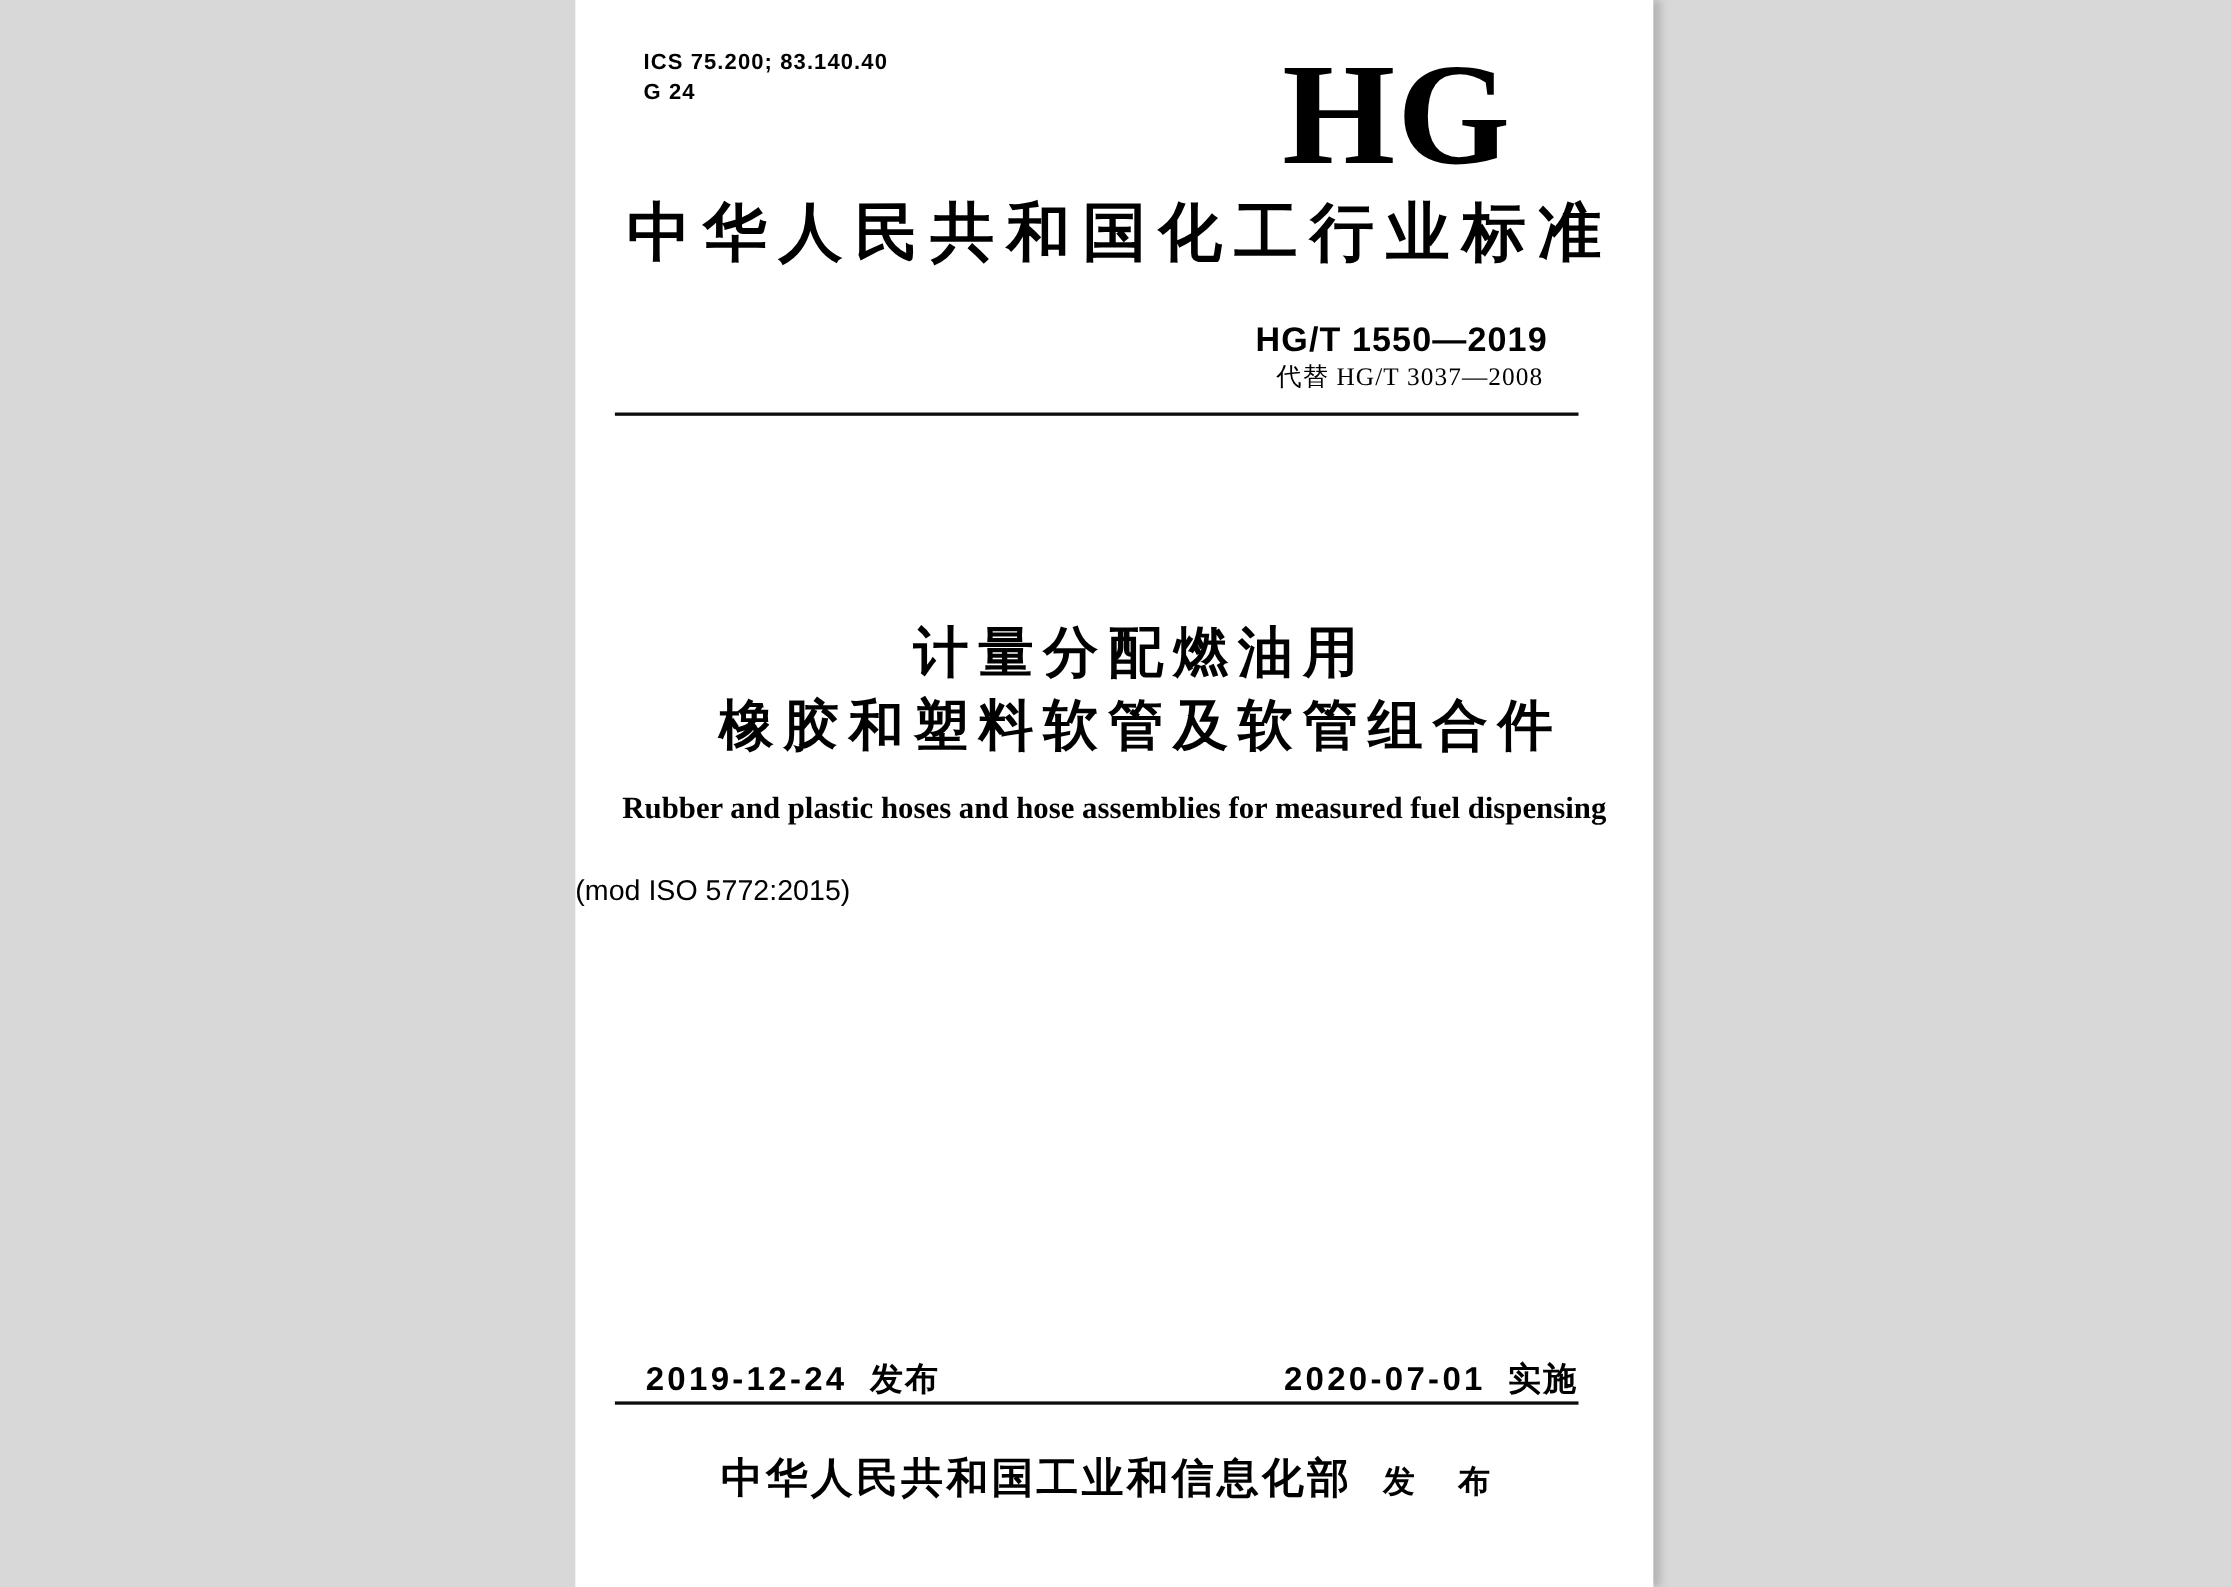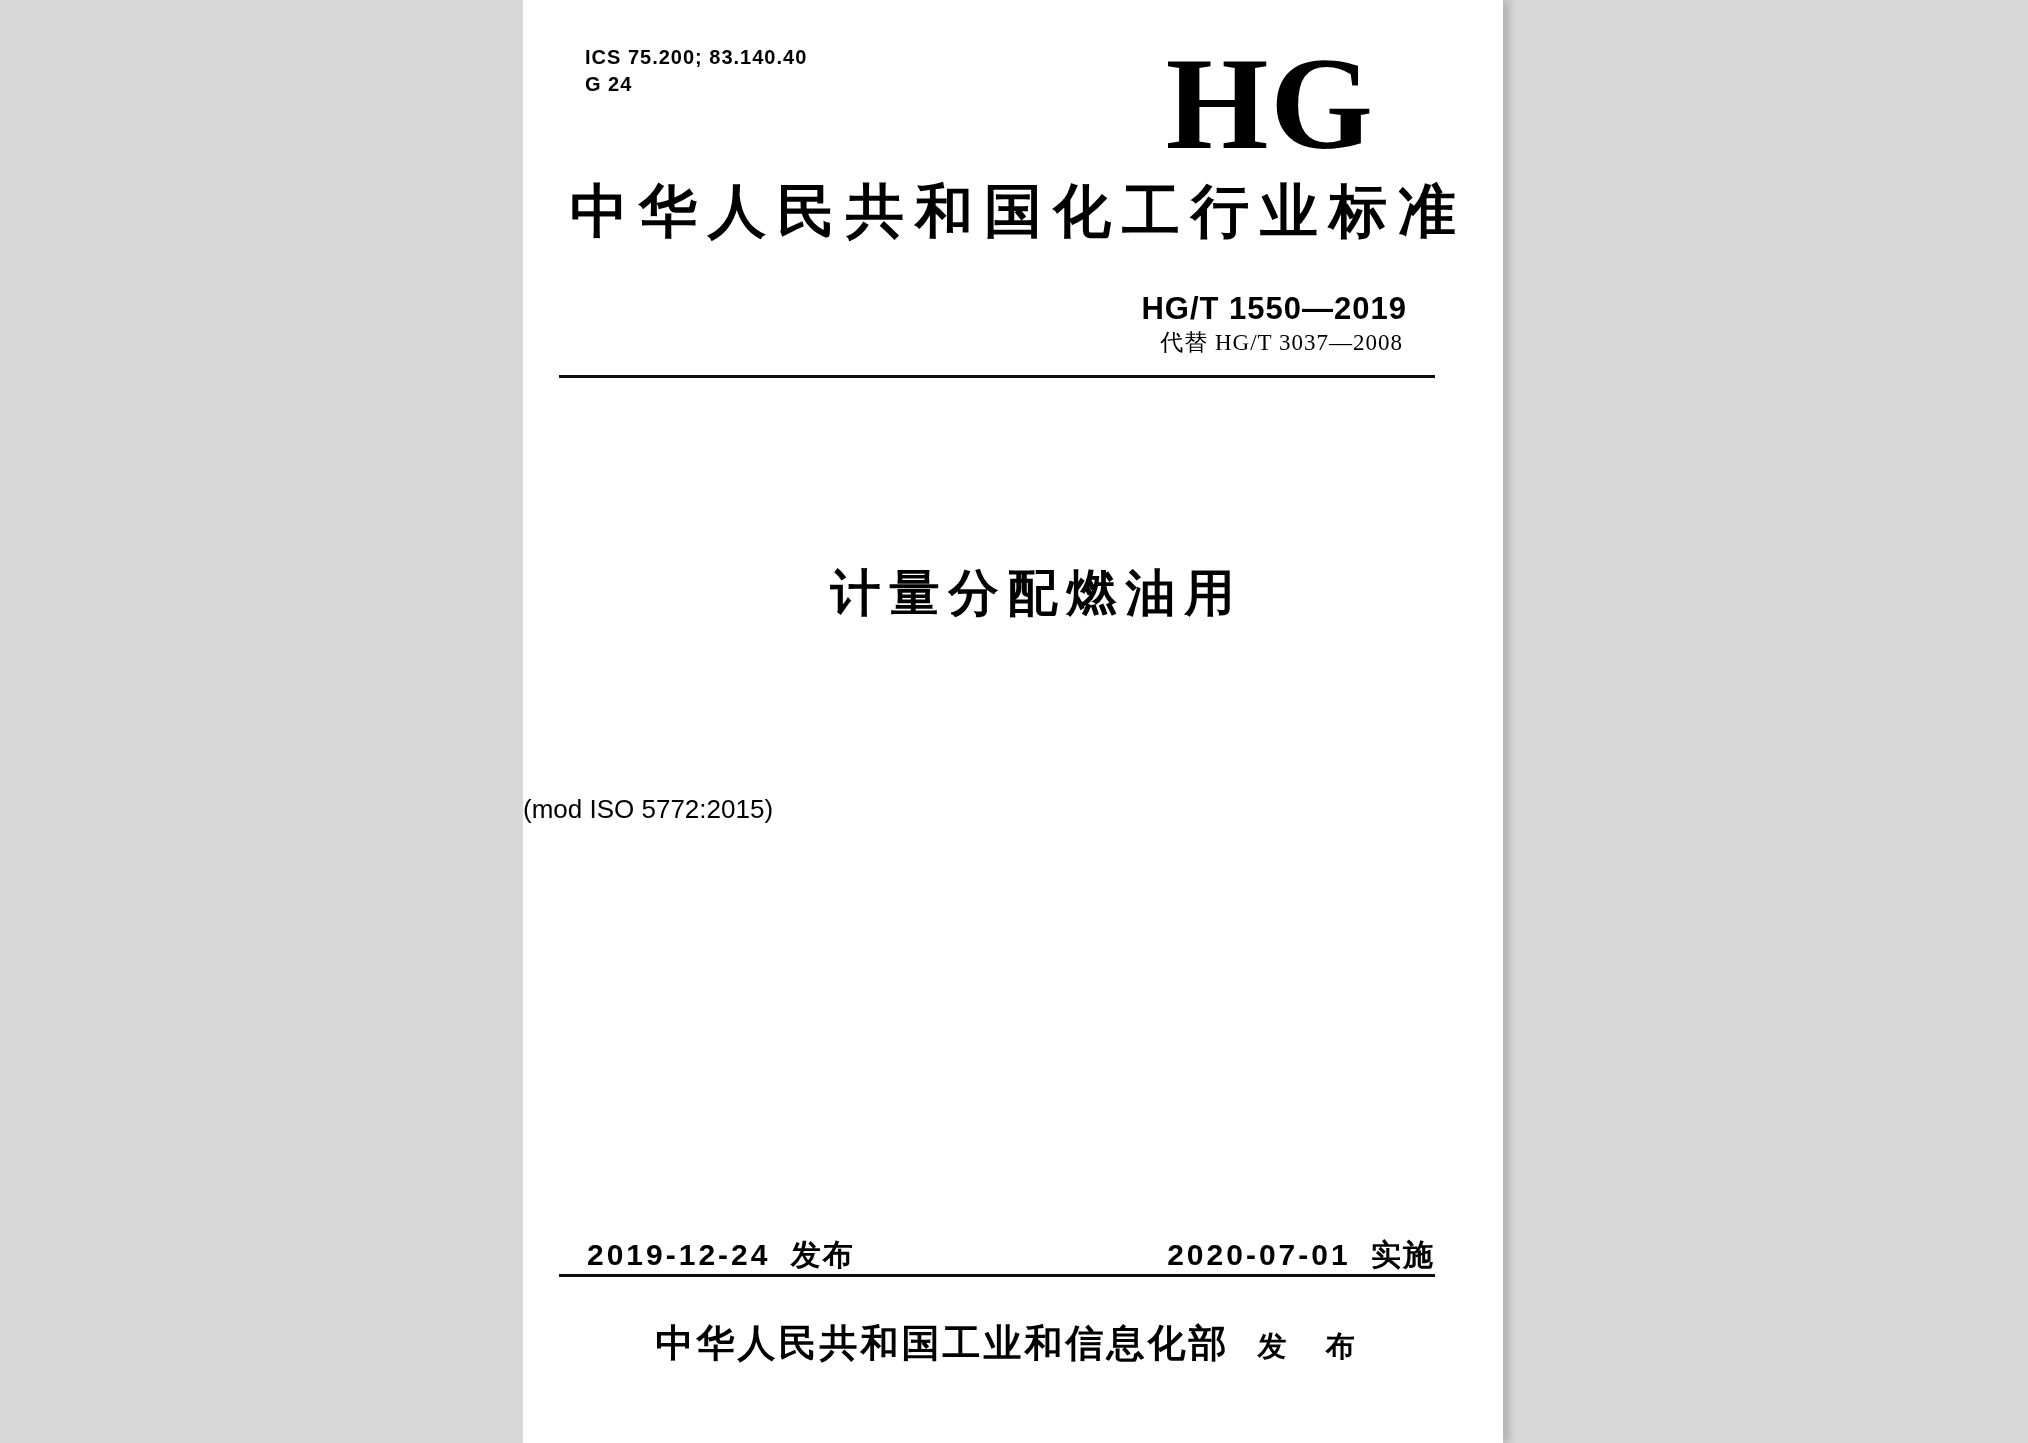--- a/index.html
+++ b/index.html
@@ -117,22 +117,24 @@
 
     <div class="header-title">中华人民共和国化工行业标准</div>
 
     <div class="std-number">HG/T 1550—2019</div>
     <div class="supersede">代替 HG/T 3037—2008</div>
 
     <div class="rule rule-top"></div>
 
     <div class="main-title">
       <div>计量分配燃油用</div>
+      <div>橡胶和塑料软管及软管组合件</div>
     </div>
 
+    <div class="english-title">Rubber and plastic hoses and hose assemblies for measured fuel dispensing</div>
 
     <div class="mod-note">(mod ISO 5772:2015)</div>
 
     <div class="dates-row">
       <div>
         <span class="date-num">2019-12-24</span>
         <span class="date-label">发布</span>
       </div>
       <div>
         <span class="date-num">2020-07-01</span>

